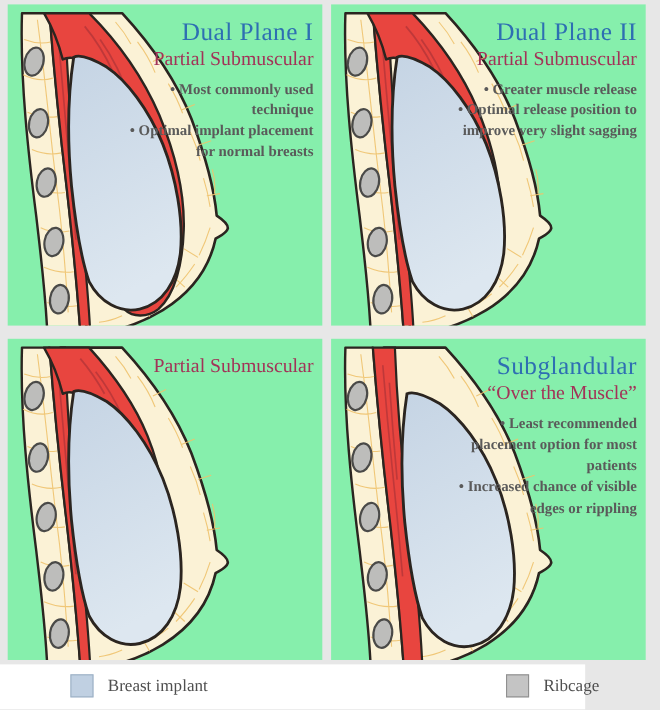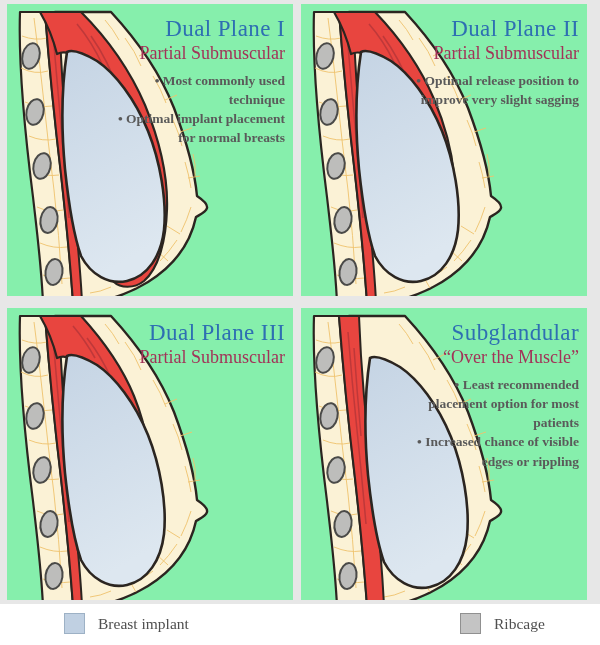--- a/index.html
+++ b/index.html
@@ -14,21 +14,21 @@
   #p3{left:7px;top:308px}
   #p4{left:301px;top:308px}
   .panel svg.art{position:absolute;left:0;top:0;}
   .ptext{
     position:absolute;top:12px;right:8px;width:180px;text-align:right;
   }
   .ptitle{font-size:23px;color:#2e6fb2;letter-spacing:.4px;line-height:1.1;}
   .psub{font-size:18px;color:#a23358;margin-top:2px;line-height:1.15;}
   .pbullets{margin-top:7px;font-size:13.5px;color:#5a5a5a;line-height:1.42;}
   .pbullet{margin:0;font-weight:bold;}
-  .legend{position:absolute;left:0;top:604px;width:600px;height:41px;background:#ffffff;}
+  .legend{position:absolute;left:0;top:604px;width:532px;height:41px;background:#ffffff;}
   .litem{position:absolute;top:9px;display:flex;align-items:center;}
   #li1{left:64px}
   #li2{left:252px}
   #li3{left:460px}
   .swatch{width:21px;height:21px;flex:0 0 auto;box-sizing:border-box;}
   .swatch.implant{background:#c0d0e2;border:1px solid #9db1c5;}
   .swatch.rib{background:#c4c4c4;border:1px solid #909090;}
   .llabel{font-size:15.5px;color:#4f4f4f;margin-left:13px;white-space:nowrap;}
   .defs{position:absolute;width:0;height:0;}
 </style>
@@ -113,35 +113,35 @@
     <use href="#wallG"></use>
       <use href="#breastG"></use>
       <use href="#stripNG"></use>
       <use href="#drape2G"></use>
       <use href="#implantG"></use>
   </svg>
   <div class="ptext">
     <div class="ptitle">Dual Plane II</div>
     <div class="psub">Partial Submuscular</div>
     <div class="pbullets">
+      <p class="pbullet">• Greater muscle release</p>
       <p class="pbullet">• Optimal release position to improve very slight sagging</p>
     </div>
   </div>
 </div>
 
 <div class="panel" id="p3">
   <svg class="art" viewBox="0 0 286 292" width="286" height="292">
     <use href="#wallG"></use>
       <use href="#breastG"></use>
       <use href="#stripNG"></use>
       <use href="#drape3G"></use>
       <use href="#implantG"></use>
   </svg>
   <div class="ptext">
-    <div class="ptitle">Dual Plane III</div>
     <div class="psub">Partial Submuscular</div>
   </div>
 </div>
 
 <div class="panel" id="p4">
   <svg class="art" viewBox="0 0 286 292" width="286" height="292">
     <use href="#wallG"></use>
       <use href="#breastG"></use>
       <use href="#stripWG"></use>
     <g transform="translate(9,2)">

